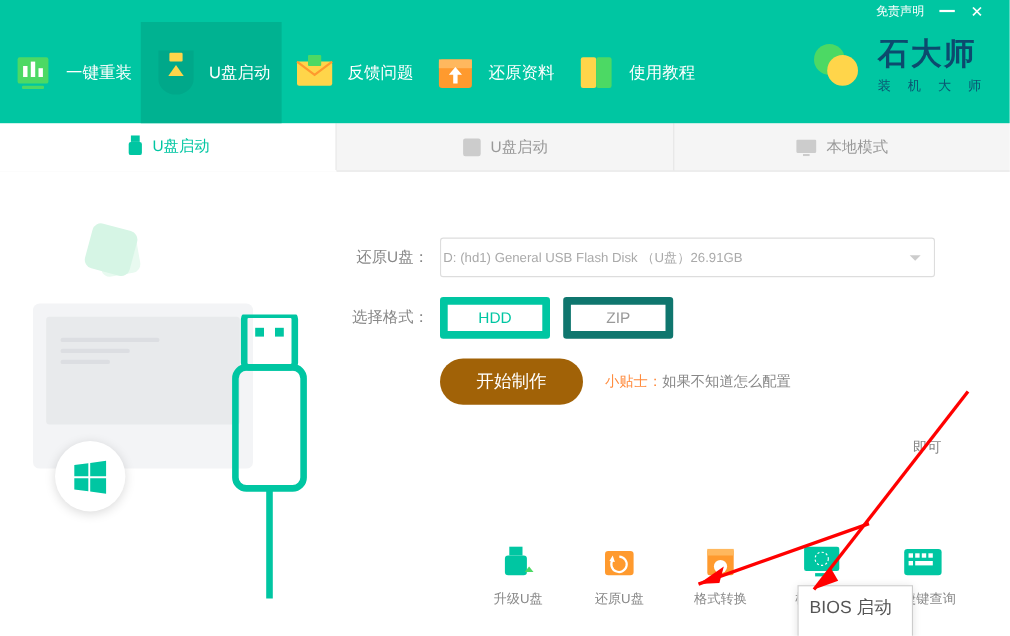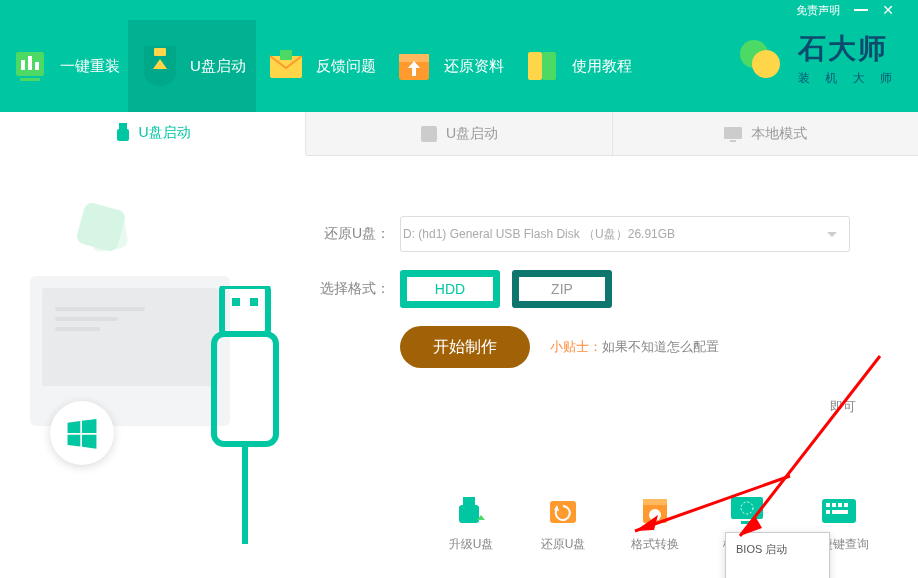--- a/index.html
+++ b/index.html
@@ -42,21 +42,21 @@
   .select { flex: 1; max-width: 450px; height: 36px; border: 1px solid #ddd; border-radius: 3px; display: flex; align-items: center; padding: 0 2px; color: #aaa; font-size: 12px; position: relative; cursor: pointer; }
   .select::after { content: ""; position: absolute; right: 12px; top: 15px; border: 5px solid transparent; border-top-color: #ccc; }
   .opt-btn { width: 100px; height: 38px; border: 7px solid #0f766e; border-radius: 3px; display: flex; align-items: center; justify-content: center; font-size: 14px; color: #999; margin-right: 12px; cursor: pointer; }
   .opt-btn.active { border-color: #00c6a2; color: #00c6a2; }
   .start-btn { width: 130px; height: 42px; background: #a16207; color: #fff; border-radius: 21px; display: flex; align-items: center; justify-content: center; font-size: 16px; margin-left: 80px; cursor: pointer; }
   .tip { font-size: 13px; margin-left: 20px; }
   .tip-lbl { color: #ff8a3c; }
   .tip-txt { color: #888; }
 
   .popup { position: absolute; left: 725px; top: 376px; width: 105px; background: #fff; border: 1px solid #ccc; box-shadow: 0 2px 8px rgba(0,0,0,.15); z-index: 10; }
-  .popup div { padding: 9px 10px; font-size: 11px; color: #555; cursor: pointer; }
+  .popup div { padding: 9px 10px; font-size: 16px; color: #555; cursor: pointer; }
 
   .bottom-bar { position: absolute; left: 440px; bottom: 25px; display: flex; gap: 30px; }
   .bot { width: 62px; display: flex; flex-direction: column; align-items: center; gap: 6px; font-size: 12px; color: #888; cursor: pointer; }
   .bot-icon { width: 38px; height: 38px; display: flex; align-items: center; justify-content: center; }
 
   .arrow { position: absolute; pointer-events: none; z-index: 20; }
 </style>
 </head>
 <body>
 

